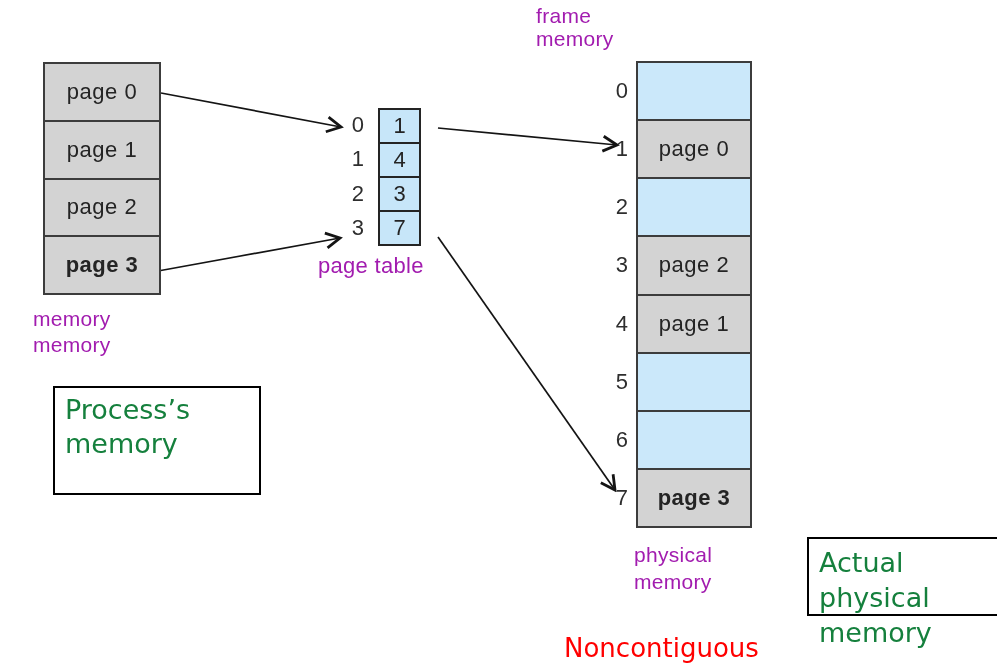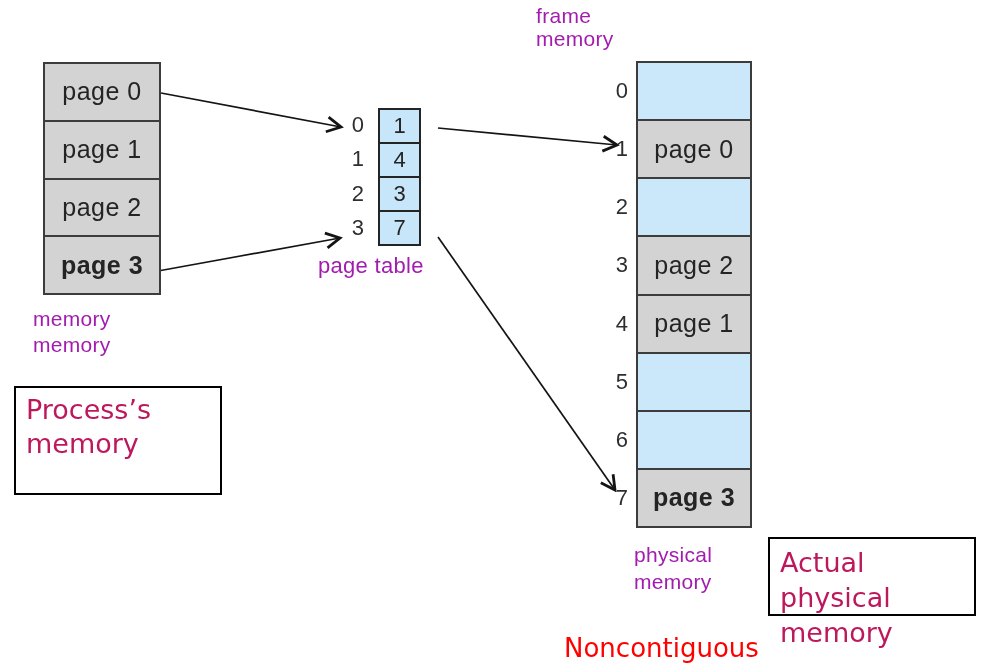--- a/index.html
+++ b/index.html
@@ -6,21 +6,21 @@
   .canvas {
     position:relative; width:997px; height:672px; background:#ffffff;
     font-family:"Liberation Sans", sans-serif; overflow:hidden;
   }
 
   
   .memcol { position:absolute; display:flex; flex-direction:column; border:2px solid #3c3c3c; box-sizing:border-box; }
   .memcell {
     flex:1; display:flex; align-items:center; justify-content:center;
     border-bottom:2px solid #3c3c3c; box-sizing:border-box;
-    font-size:25px; letter-spacing:0.5px; color:#242424;
+    font-size:22px; letter-spacing:0.5px; color:#242424;
   }
   .memcell:last-child { border-bottom:none;font-weight:bold; }
   .used { background:var(--page-fill,#d3d3d3); }
   .free { background:var(--free-frame-fill,#cbe8fa); }
 
   
   .ptable { position:absolute; display:flex; flex-direction:column; border:2px solid #242424; box-sizing:border-box; }
   .ptcell {
     flex:1; display:flex; align-items:center; justify-content:center;
     border-bottom:2px solid #242424; box-sizing:border-box;
@@ -30,21 +30,21 @@
 
   .idx { position:absolute; width:30px; text-align:right; font-size:22px; color:#2e2e2e; line-height:28px; }
   .fnum { position:absolute; width:34px; text-align:right; font-size:22px; color:#2e2e2e; line-height:29px; }
 
   .caption { position:absolute; text-align:left; font-size:21px; line-height:26px; color:#a21caf; letter-spacing:0.3px; }
 
   
   .notebox {
     position:absolute; border:2px solid #000; background:#fff; box-sizing:border-box;
     font-family:"DejaVu Sans", sans-serif; font-size:27px; line-height:34px;
-    color:#be185d; padding:5px 0 0 10px;
+    color:#15803d; padding:5px 0 0 10px;margin-left:39px;
   }
   .redlabel {
     position:absolute; font-family:"DejaVu Sans", sans-serif; font-size:26px;
     color:var(--red-label,#ff0000); white-space:nowrap;
   }
 
   svg.arrows { position:absolute; left:0; top:0; pointer-events:none; }
 </style>
 </head>
 <body>

